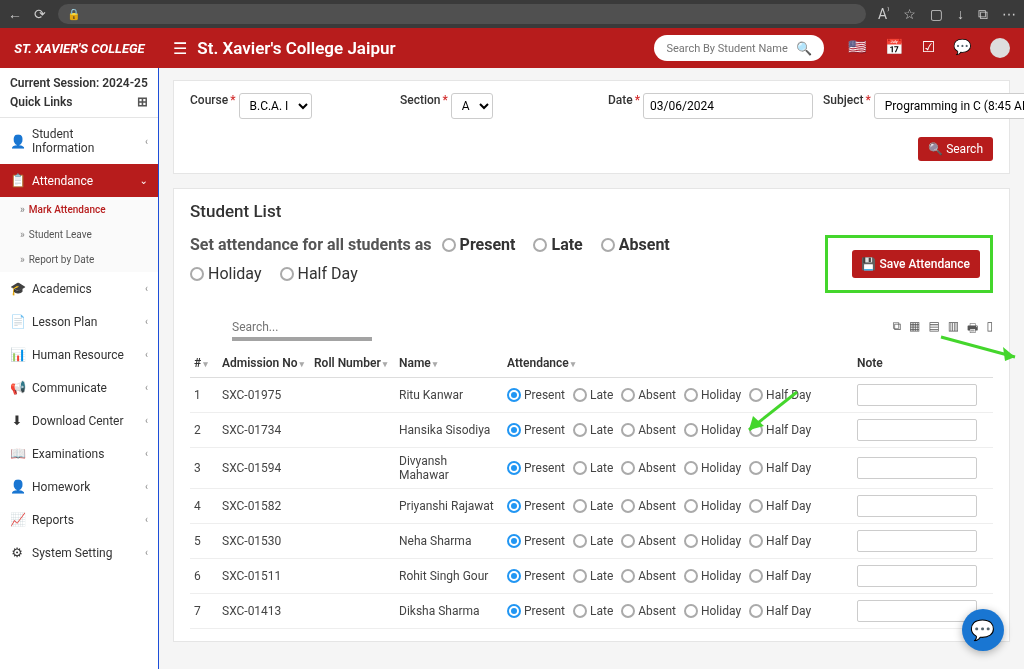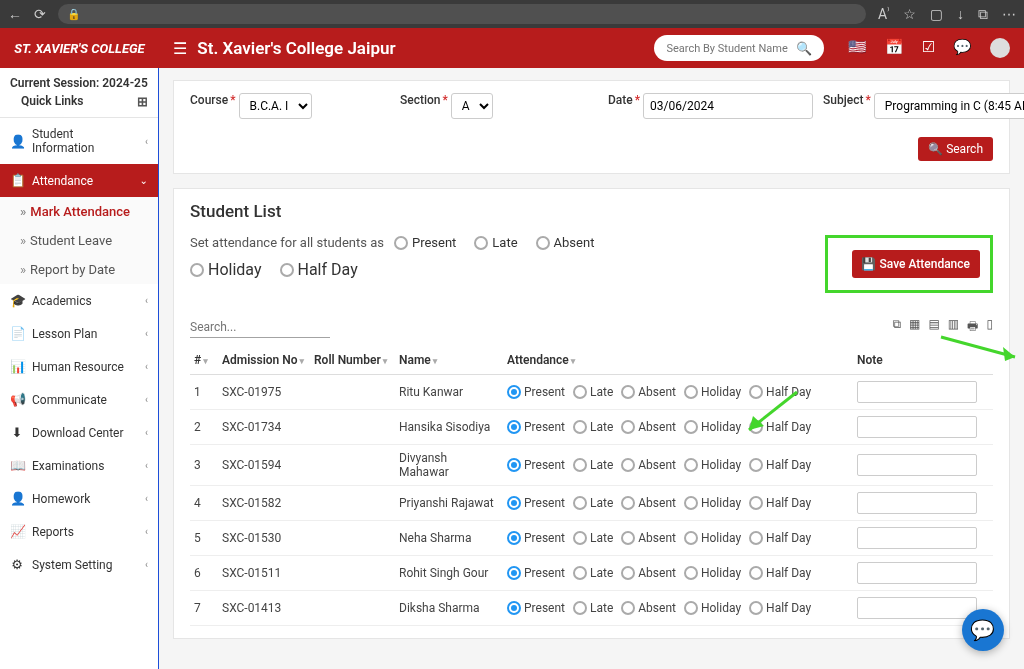--- a/index.html
+++ b/index.html
@@ -22,30 +22,30 @@
     .header-search-icon { color: #555; font-size: 13px; }
     .header-icons { display: flex; gap: 18px; margin-left: 14px; font-size: 15px; }
 
     
     .main-layout { display: flex; height: calc(100% - 68px); }
 
     
     .sidebar { width: 159px; background: #fff; border-right: 1px solid #1d4ed8; font-size: 12px; overflow: hidden; }
     .session-block { padding: 8px 10px; border-bottom: 1px solid #e5e5e5; }
     .session-text { font-weight: 600; color: #333; font-size: 12px; }
-    .quick-links { display: flex; justify-content: space-between; margin-top: 4px; font-weight: 600; color: #333; margin-left: 11px; }
+    .quick-links { display: flex; justify-content: space-between; align-items: center; margin-top: 4px; font-weight: 600; color: #333; }
     .ql-icon { font-size: 13px; color: #555; }
 
     .sidebar-item { display: flex; align-items: center; padding: 9px 10px; color: #333; cursor: pointer; gap: 8px; }
     .sidebar-item .chev { margin-left: auto; color: #888; font-size: 10px; }
     .sidebar-item.active { background: #b71c1c; color: #fff; }
     .sidebar-item.active .chev { color: #fff; }
     .sidebar-icon { width: 14px; text-align: center; font-size: 13px; }
     .submenu { background: #fafafa; }
-    .submenu-item { padding: 7px 10px 7px 20px; font-size: 13px; color: #555; cursor: pointer; }
+    .submenu-item { padding: 7px 10px 7px 20px; font-size: 10px; color: #555; cursor: pointer; }
     .submenu-item.active { color: #b71c1c; font-weight: 500; }
     .submenu-item::before { content: "»"; margin-right: 4px; color: #888; }
 
     
     .content { flex: 1; padding: 12px 14px; overflow: hidden; position: relative; }
     .card { background: #fff; border: 1px solid #e5e5e5; padding: 12px 16px; margin-bottom: 14px; }
     .card-title { font-size: 17px; font-weight: 500; color: #333; margin-bottom: 14px; }
 
     .criteria-row { display: flex; gap: 10px; margin-bottom: 12px; }
     .criteria-field { display: flex; flex-direction: row; gap: 3px; }
@@ -55,33 +55,33 @@
     .cf-course { flex: 0 0 200px; }
     .cf-section { flex: 0 0 198px; }
     .cf-date { flex: 0 0 130px; }
     .cf-subject { flex: 1; }
 
     .btn-search { background: #b71c1c; color: #fff; border: none; padding: 5px 10px; font-size: 12px; border-radius: 3px; cursor: pointer; float: right; margin-top: 6px; }
 
     
     .list-card { background: #fff; border: 1px solid #e5e5e5; padding: 12px 16px; }
     .list-header { display: flex; align-items: flex-start; justify-content: space-between; margin-bottom: 10px; }
-    .bulk-set { display: flex; align-items: flex-start; gap: 18px; font-size: 13px; color: #555; flex-wrap: wrap; }
+    .bulk-set { display: flex; align-items: flex-start; gap: 18px; font-size: 16px; color: #555; flex-wrap: wrap; font-weight: bold; }
     .bulk-set .label-text { margin-right: -8px; }
     .radio-opt { display: flex; align-items: center; gap: 4px; color: #333; }
     .radio-circle { width: 14px; height: 14px; border: 2px solid #aaa; border-radius: 50%; display: inline-block; position: relative; }
     .radio-circle.blue { border-color: #2196f3; }
     .radio-circle.checked::after { content: ""; position: absolute; width: 6px; height: 6px; background: #2196f3; border-radius: 50%; top: 2px; left: 2px; }
     .bulk-row2 { display: flex; gap: 18px; margin-top: 10px; }
 
     .btn-save { background: #b71c1c; color: #fff; border: none; padding: 7px 10px; font-size: 12px; border-radius: 3px; cursor: pointer; font-weight: 500; }
     .save-highlight { border: 3px solid #44d62c; padding: 12px 10px 12px 24px; }
 
     .list-toolbar { display: flex; justify-content: space-between; align-items: center; margin-bottom: 8px; margin-top: 24px; }
-    .list-search { border: none; border-bottom: 1px solid #a3a3a3; outline: none; font-size: 12px; width: 140px; padding: 3px 0; }
+    .list-search { border: none; border-bottom: 4px solid #a3a3a3; outline: none; font-size: 12px; width: 140px; padding: 3px 0; margin-left: 42px; }
     .export-icons { display: flex; gap: 8px; font-size: 12px; color: #555; }
     .export-icons span { cursor: pointer; }
 
     
     table { width: 100%; border-collapse: collapse; font-size: 12px; }
     thead th { text-align: left; padding: 7px 4px; font-weight: 600; color: #333; border-bottom: 1px solid #ddd; }
     thead th .sort { color: #aaa; font-size: 9px; margin-left: 2px; }
     tbody td { padding: 6px 4px; border-bottom: 1px solid #eee; color: #444; vertical-align: middle; }
     .col-num { width: 28px; }
     .col-adm { width: 92px; }

